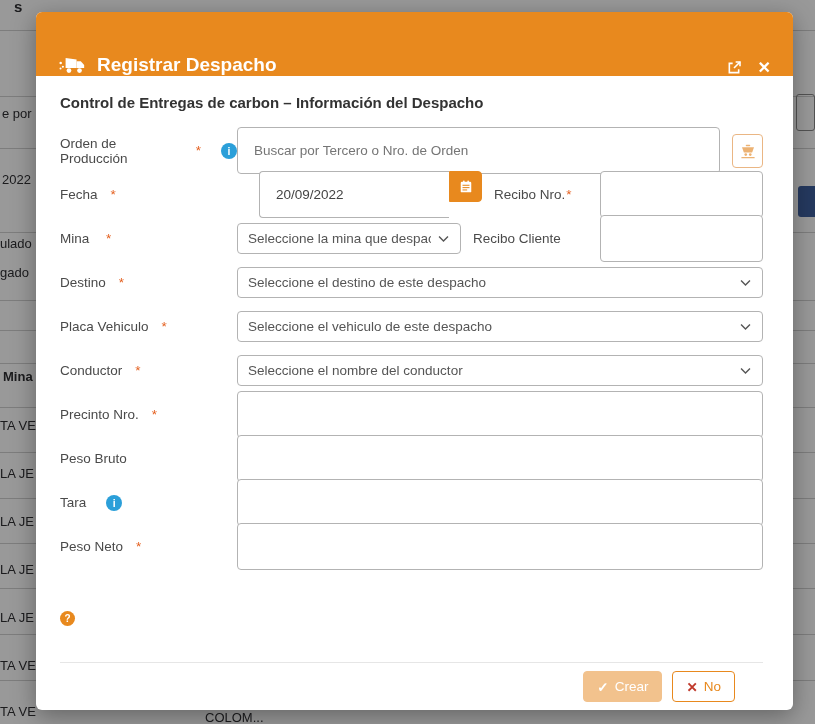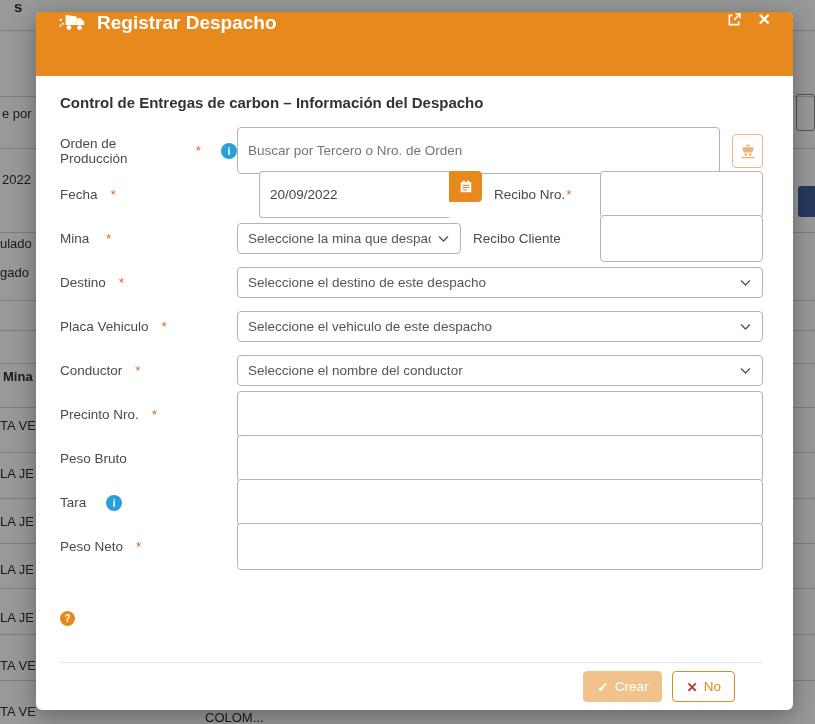--- a/index.html
+++ b/index.html
@@ -15,37 +15,37 @@
   #pg-blue-btn { position:absolute; left:798px; top:186px; width:17px; height:31px; background:#3e5f9e; border-radius:3px 0 0 3px; }
   #pg-input-frag { position:absolute; left:796px; top:94px; width:19px; height:37px; border:1px solid #8a8a8a; border-radius:3px; }
 
   #overlay { position:absolute; inset:0; background:rgba(0,0,0,0.40); }
 
   
   #modal { position:absolute; left:36px; top:12px; width:757px; height:698px;
            background:#fff; border-radius:6px; overflow:hidden; display:flex; flex-direction:column;
            box-shadow:0 6px 24px rgba(0,0,0,0.35); }
 
-  .mheader { height:64px; background:#e8891e; display:flex; align-items:flex-start; padding:0 22px; flex:none; }
+  .mheader { height:64px; background:#e8891e; display:flex; align-items:flex-end; padding:0 22px; flex:none; }
   .mtitle { color:#fff; font-size:19px; font-weight:bold; margin-left:12px; }
   .mheader-right { margin-left:auto; display:flex; align-items:center; gap:16px; }
   .hicon { cursor:pointer; display:flex; align-items:center; }
   .close-x { color:#fff; font-size:16px; font-weight:bold; line-height:1; }
 
   .mbody { flex:1; display:flex; flex-direction:column; padding:18px 30px 0 24px; }
   .section-heading { font-size:15px; font-weight:bold; color:#333; margin-bottom:24px; }
 
   .frow { display:flex; align-items:center; height:31px; margin-bottom:13px; }
   .flabel { width:177px; flex:none; font-size:13.5px; color:#4a4a4a; display:flex; align-items:center;gap:12px; }
   .req { color:#e45f1e; margin-left:1px; }
   .info-ic { width:16px; height:16px; border-radius:50%; background:#2b9fd9; color:#fff;
              font-size:10.5px; font-weight:bold; display:inline-flex; align-items:center; justify-content:center;
              margin-left:8px; flex:none; }
 
-  .tinput { height:47px; border:1px solid #b3b3b3; border-radius:4px; padding:0 10px;
+  .tinput { height:47px; border:1px solid #b3b3b3; border-radius:4px; padding:0 16px;
             font-size:13.5px; color:#444; font-family:"Liberation Sans",sans-serif; outline:none; background:#fff; }
   .tinput::placeholder { color:#757575; opacity:1; }
   .grow { flex:1; min-width:0; }
 
   .fakeselect { height:31px; border:1px solid #b3b3b3; border-radius:4px; padding:0 10px;
                 font-size:13.5px; color:#555; display:flex; align-items:center; background:#fff; cursor:pointer; }
   .fakeselect .sel-text { flex:1; overflow:hidden; white-space:nowrap; }
   .fakeselect svg { flex:none; margin-left:6px; }
 
   .date-group { display:flex; width:223px; flex:none;margin-left:22px; }

